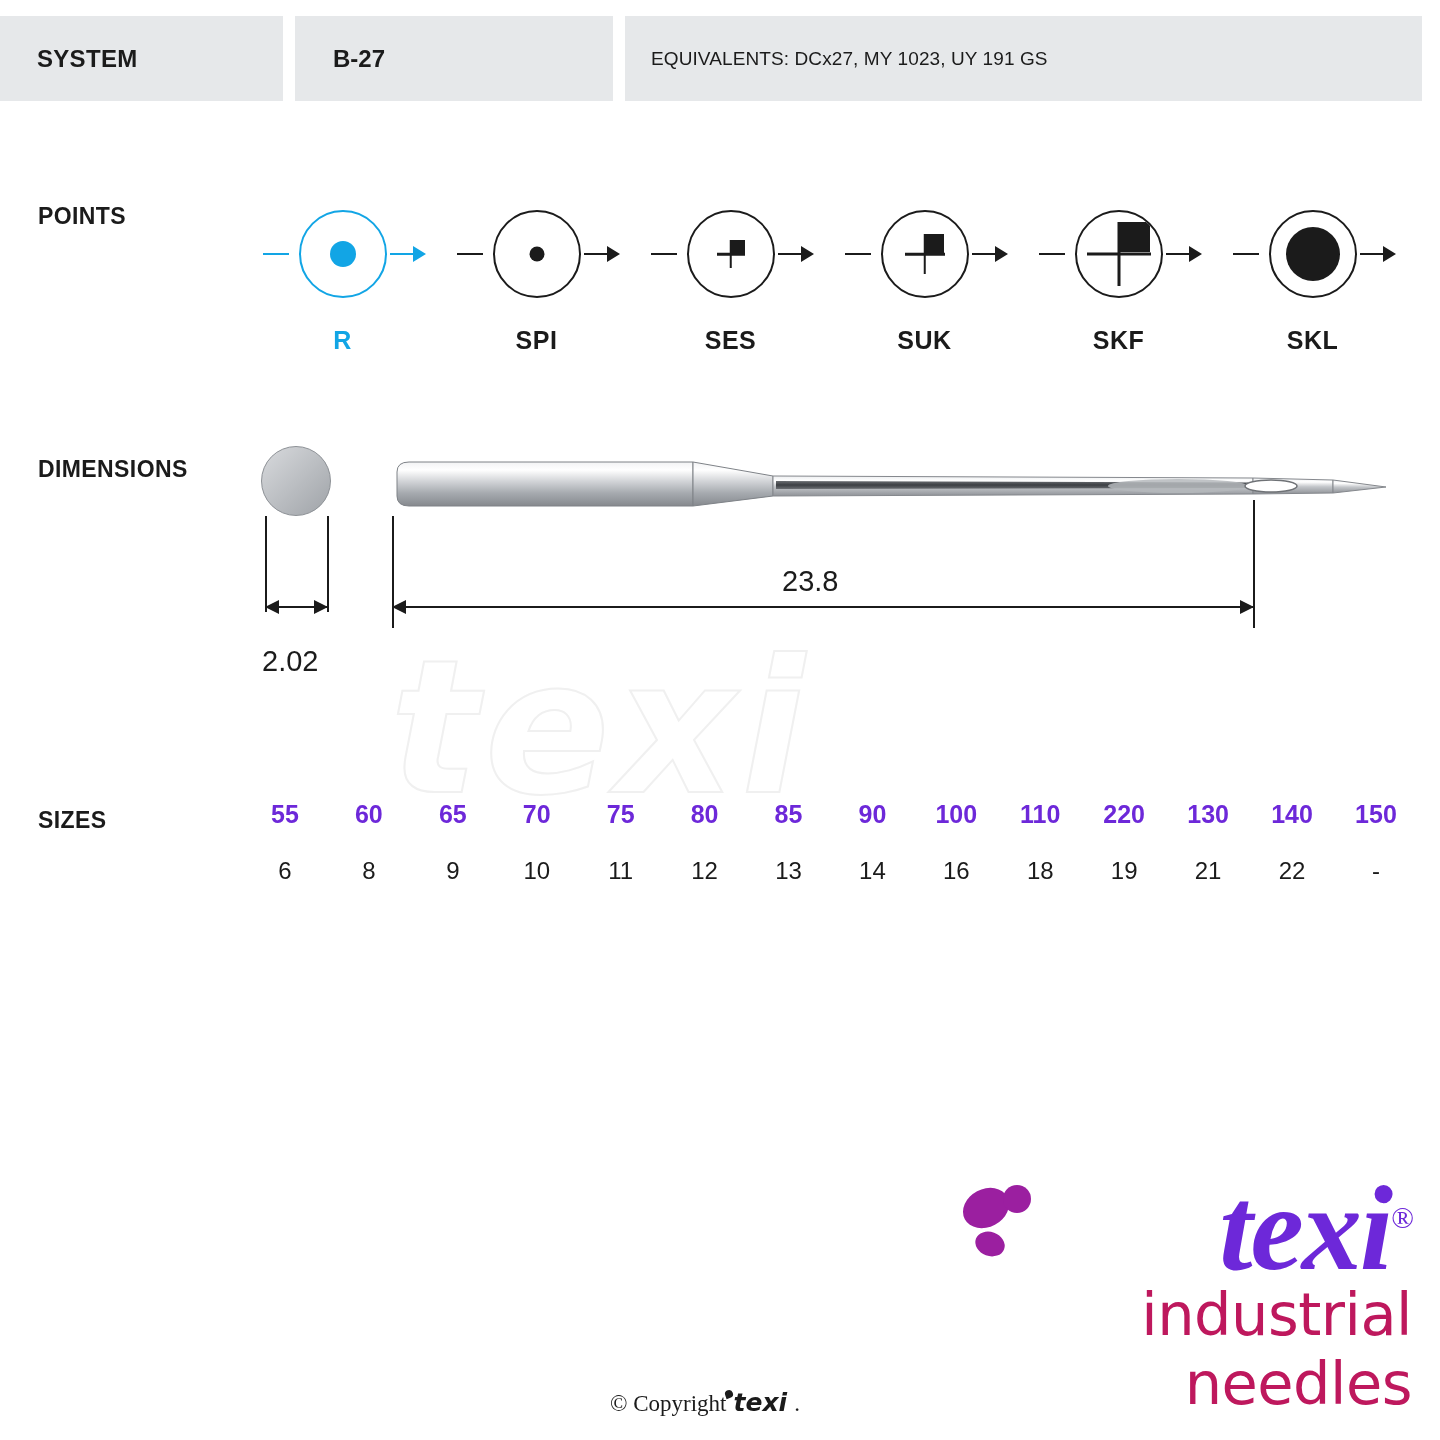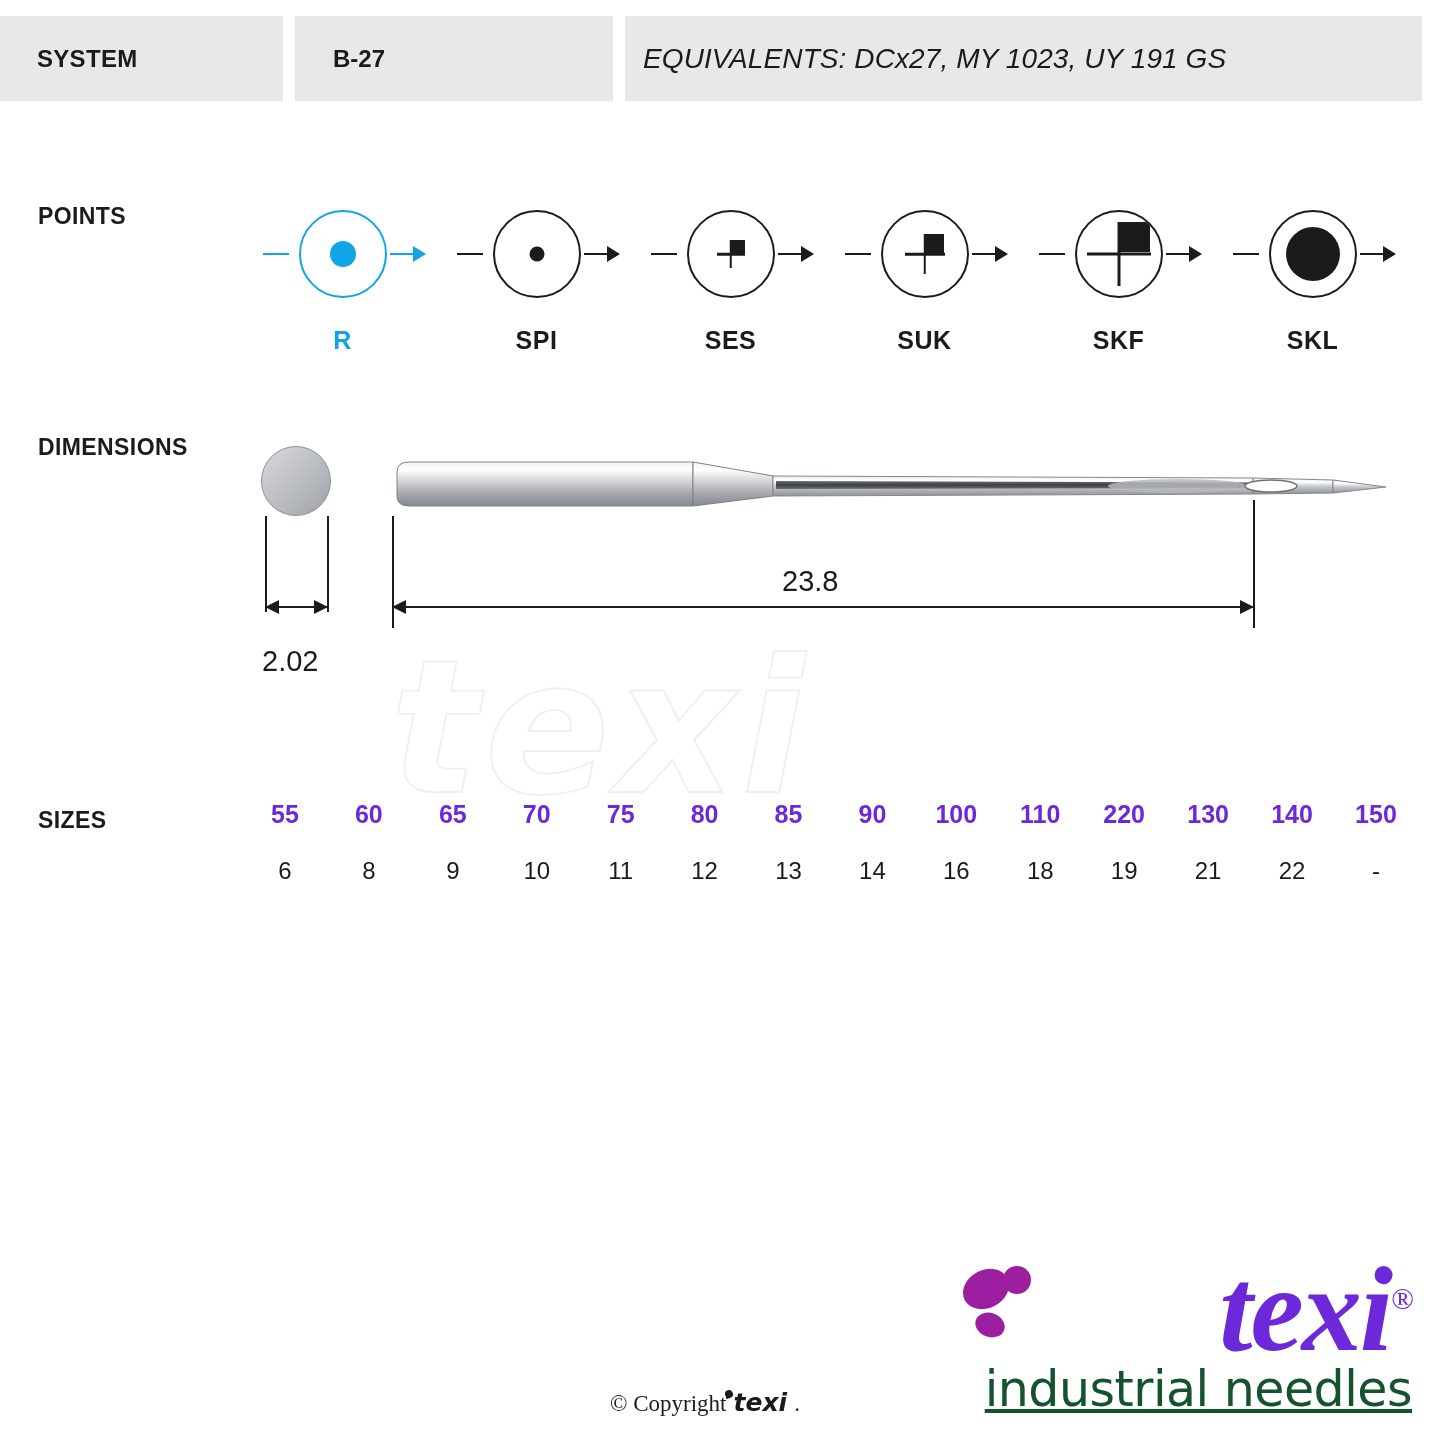--- a/index.html
+++ b/index.html
@@ -40,37 +40,36 @@
   }
   .hdr-gap { width: 12px; background: #ffffff; }
   .hdr-code {
     width: 280px;
     padding-left: 38px;
     font-weight: bold;
     font-size: 24px;
   }
   .hdr-equiv {
     flex: 1;
-    padding-left: 18px;
-    font-size: 28px;
+    padding-left: 26px;
+    font-size: 19px;
     font-weight: 400;
     letter-spacing: 0.1px;
-    font-style: italic;
   }
 
   
   .row-label {
     position: absolute;
     font-weight: bold;
     font-size: 23px;
     letter-spacing: 0.4px;
     color: #1b1b1b;
   }
   #label-points     { left: 38px; top: 203px; }
-  #label-dimensions { left: 38px; top: 434px; }
+  #label-dimensions { left: 38px; top: 456px; }
   #label-sizes      { left: 38px; top: 807px; }
 
   
   .points-row {
     position: absolute;
     left: 255px;
     top: 190px;
     width: 1160px;
     height: 175px;
   }
@@ -282,25 +281,24 @@
     position: relative;
   }
   .brand-reg {
     font-size: 30px;
     font-style: normal;
     font-weight: normal;
     vertical-align: super;
   }
   .brand-sub {
     font-family: "DejaVu Sans", sans-serif;
-    font-size: 49px;
+    font-size: 59px;
     letter-spacing: -0.5px;
-    color: #14532d;
+    color: #be185d;
     margin-top: -6px;
-    text-decoration: underline;
   }
 </style>
 </head>
 <body>
 
 <div class="header-row">
   <div class="hdr-cell hdr-system">
     <span>SYSTEM</span>
   </div>
   <div class="hdr-gap"></div>

